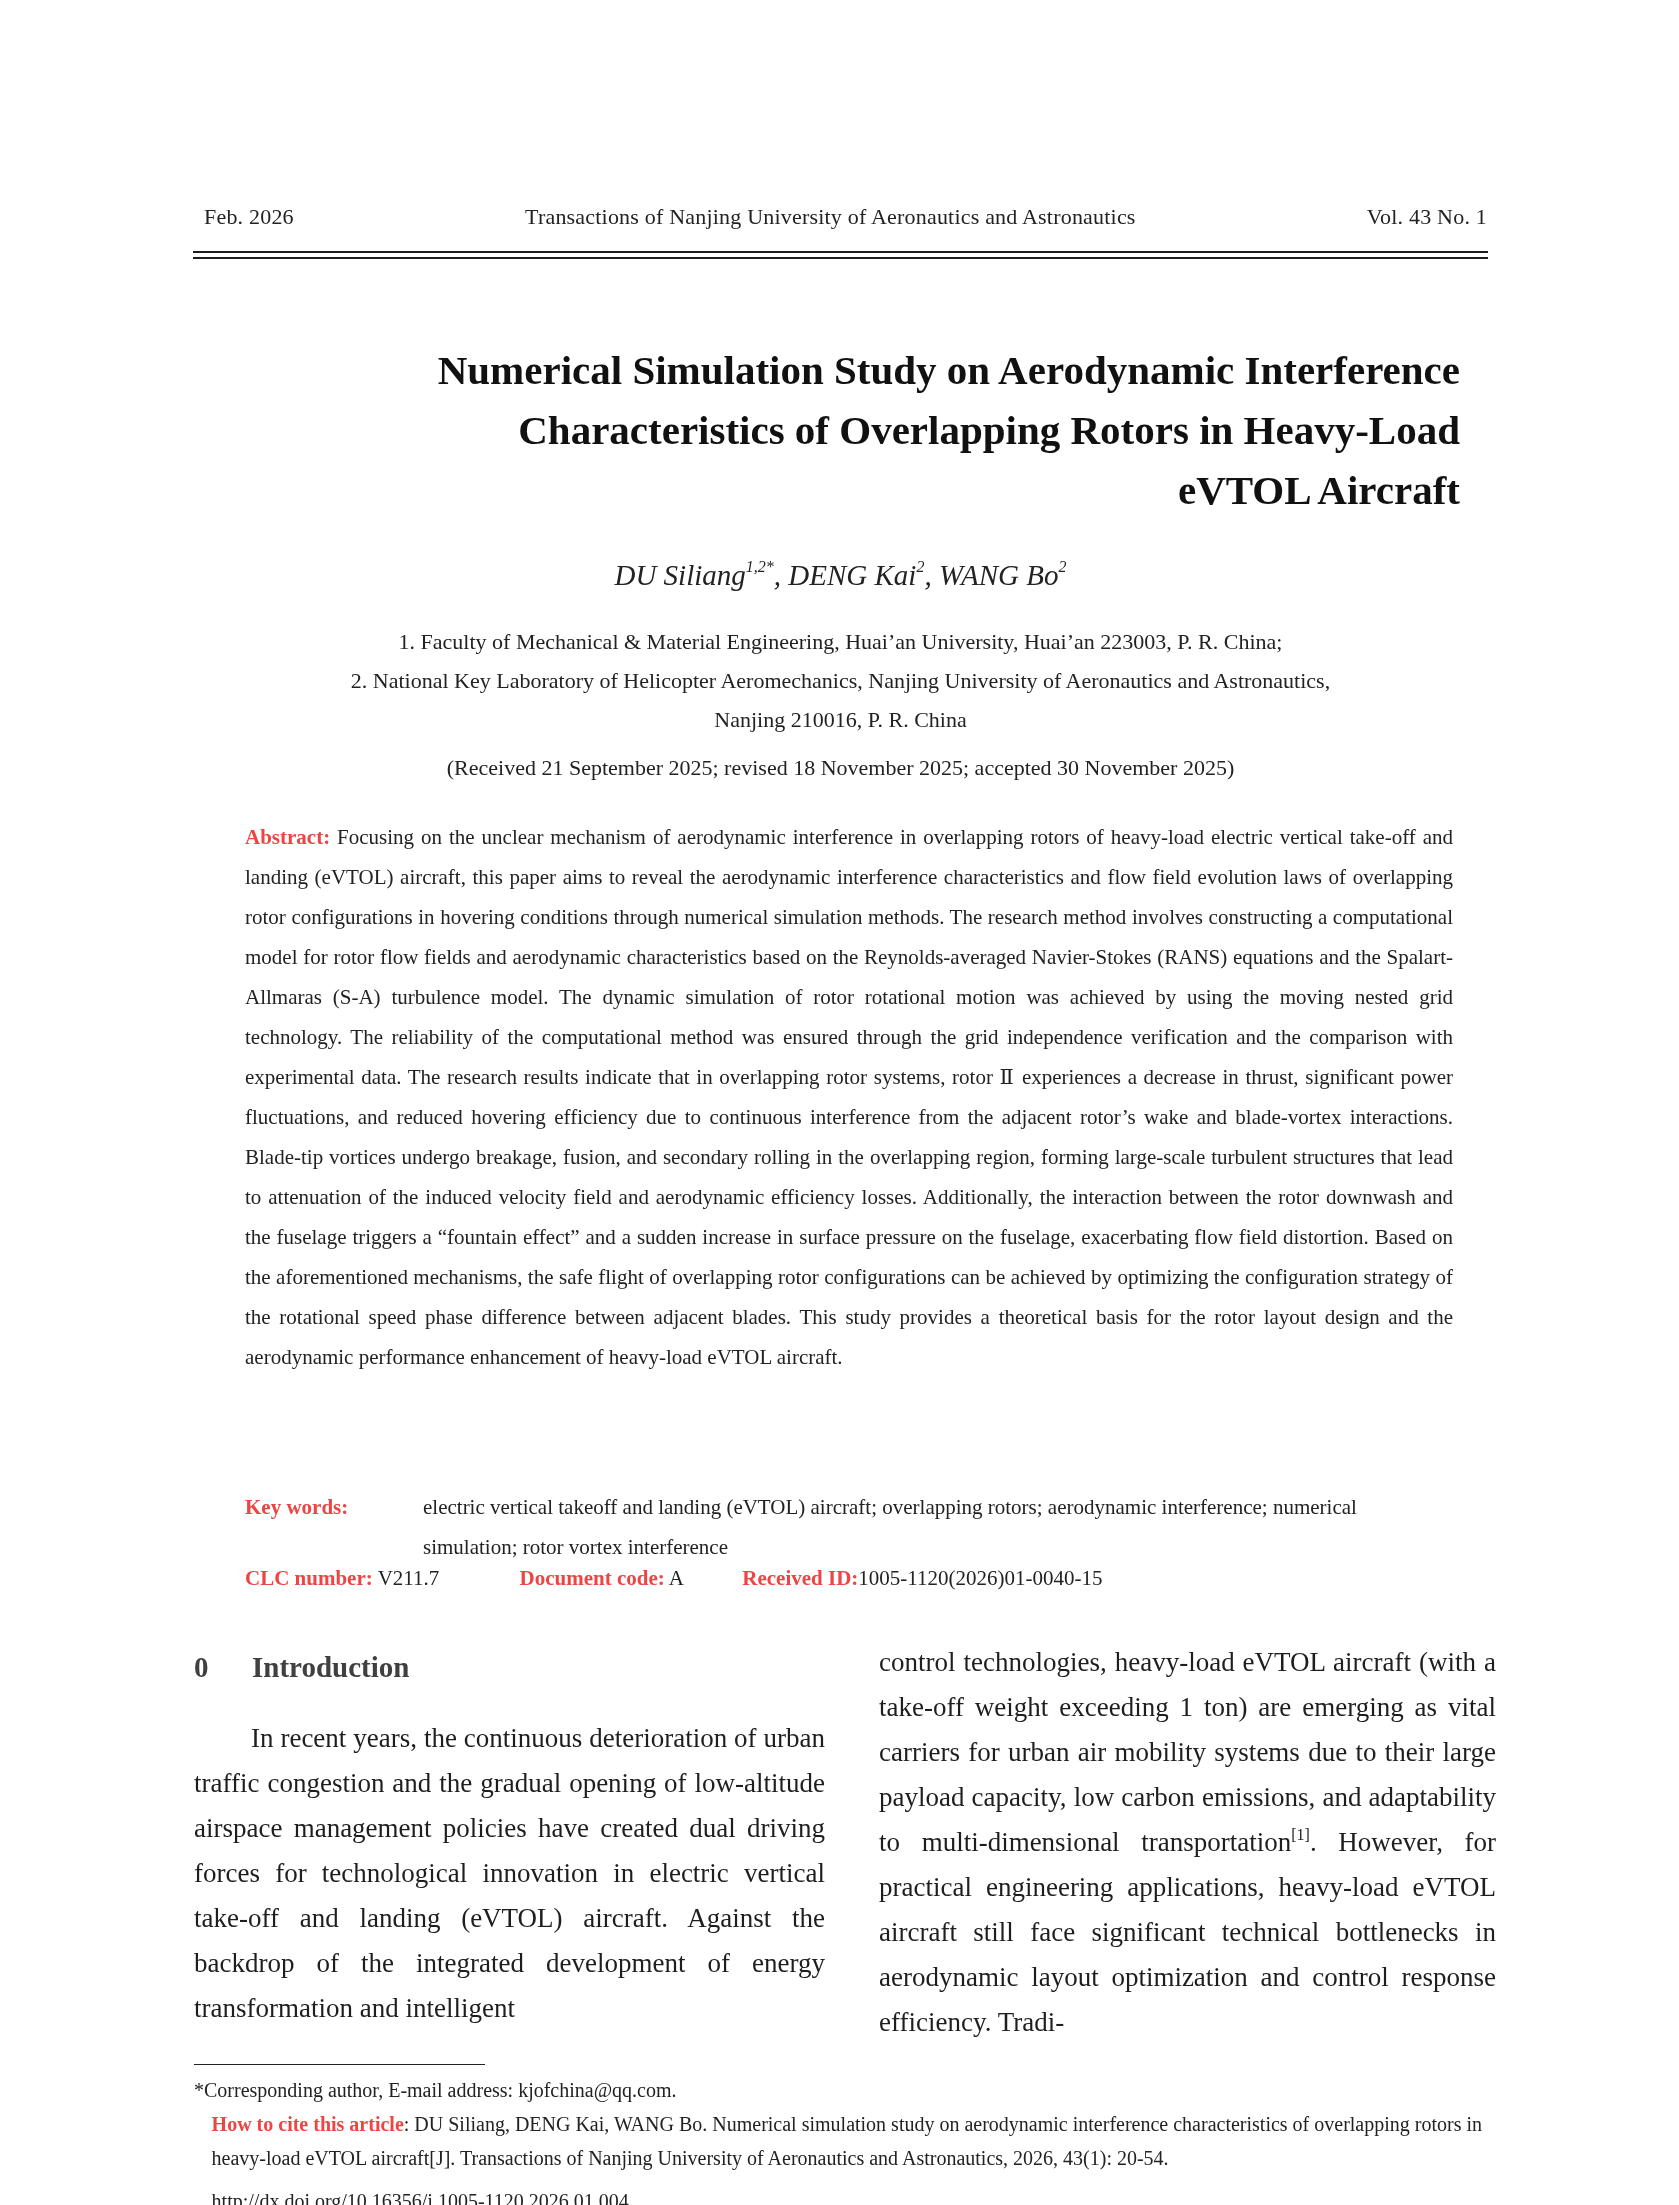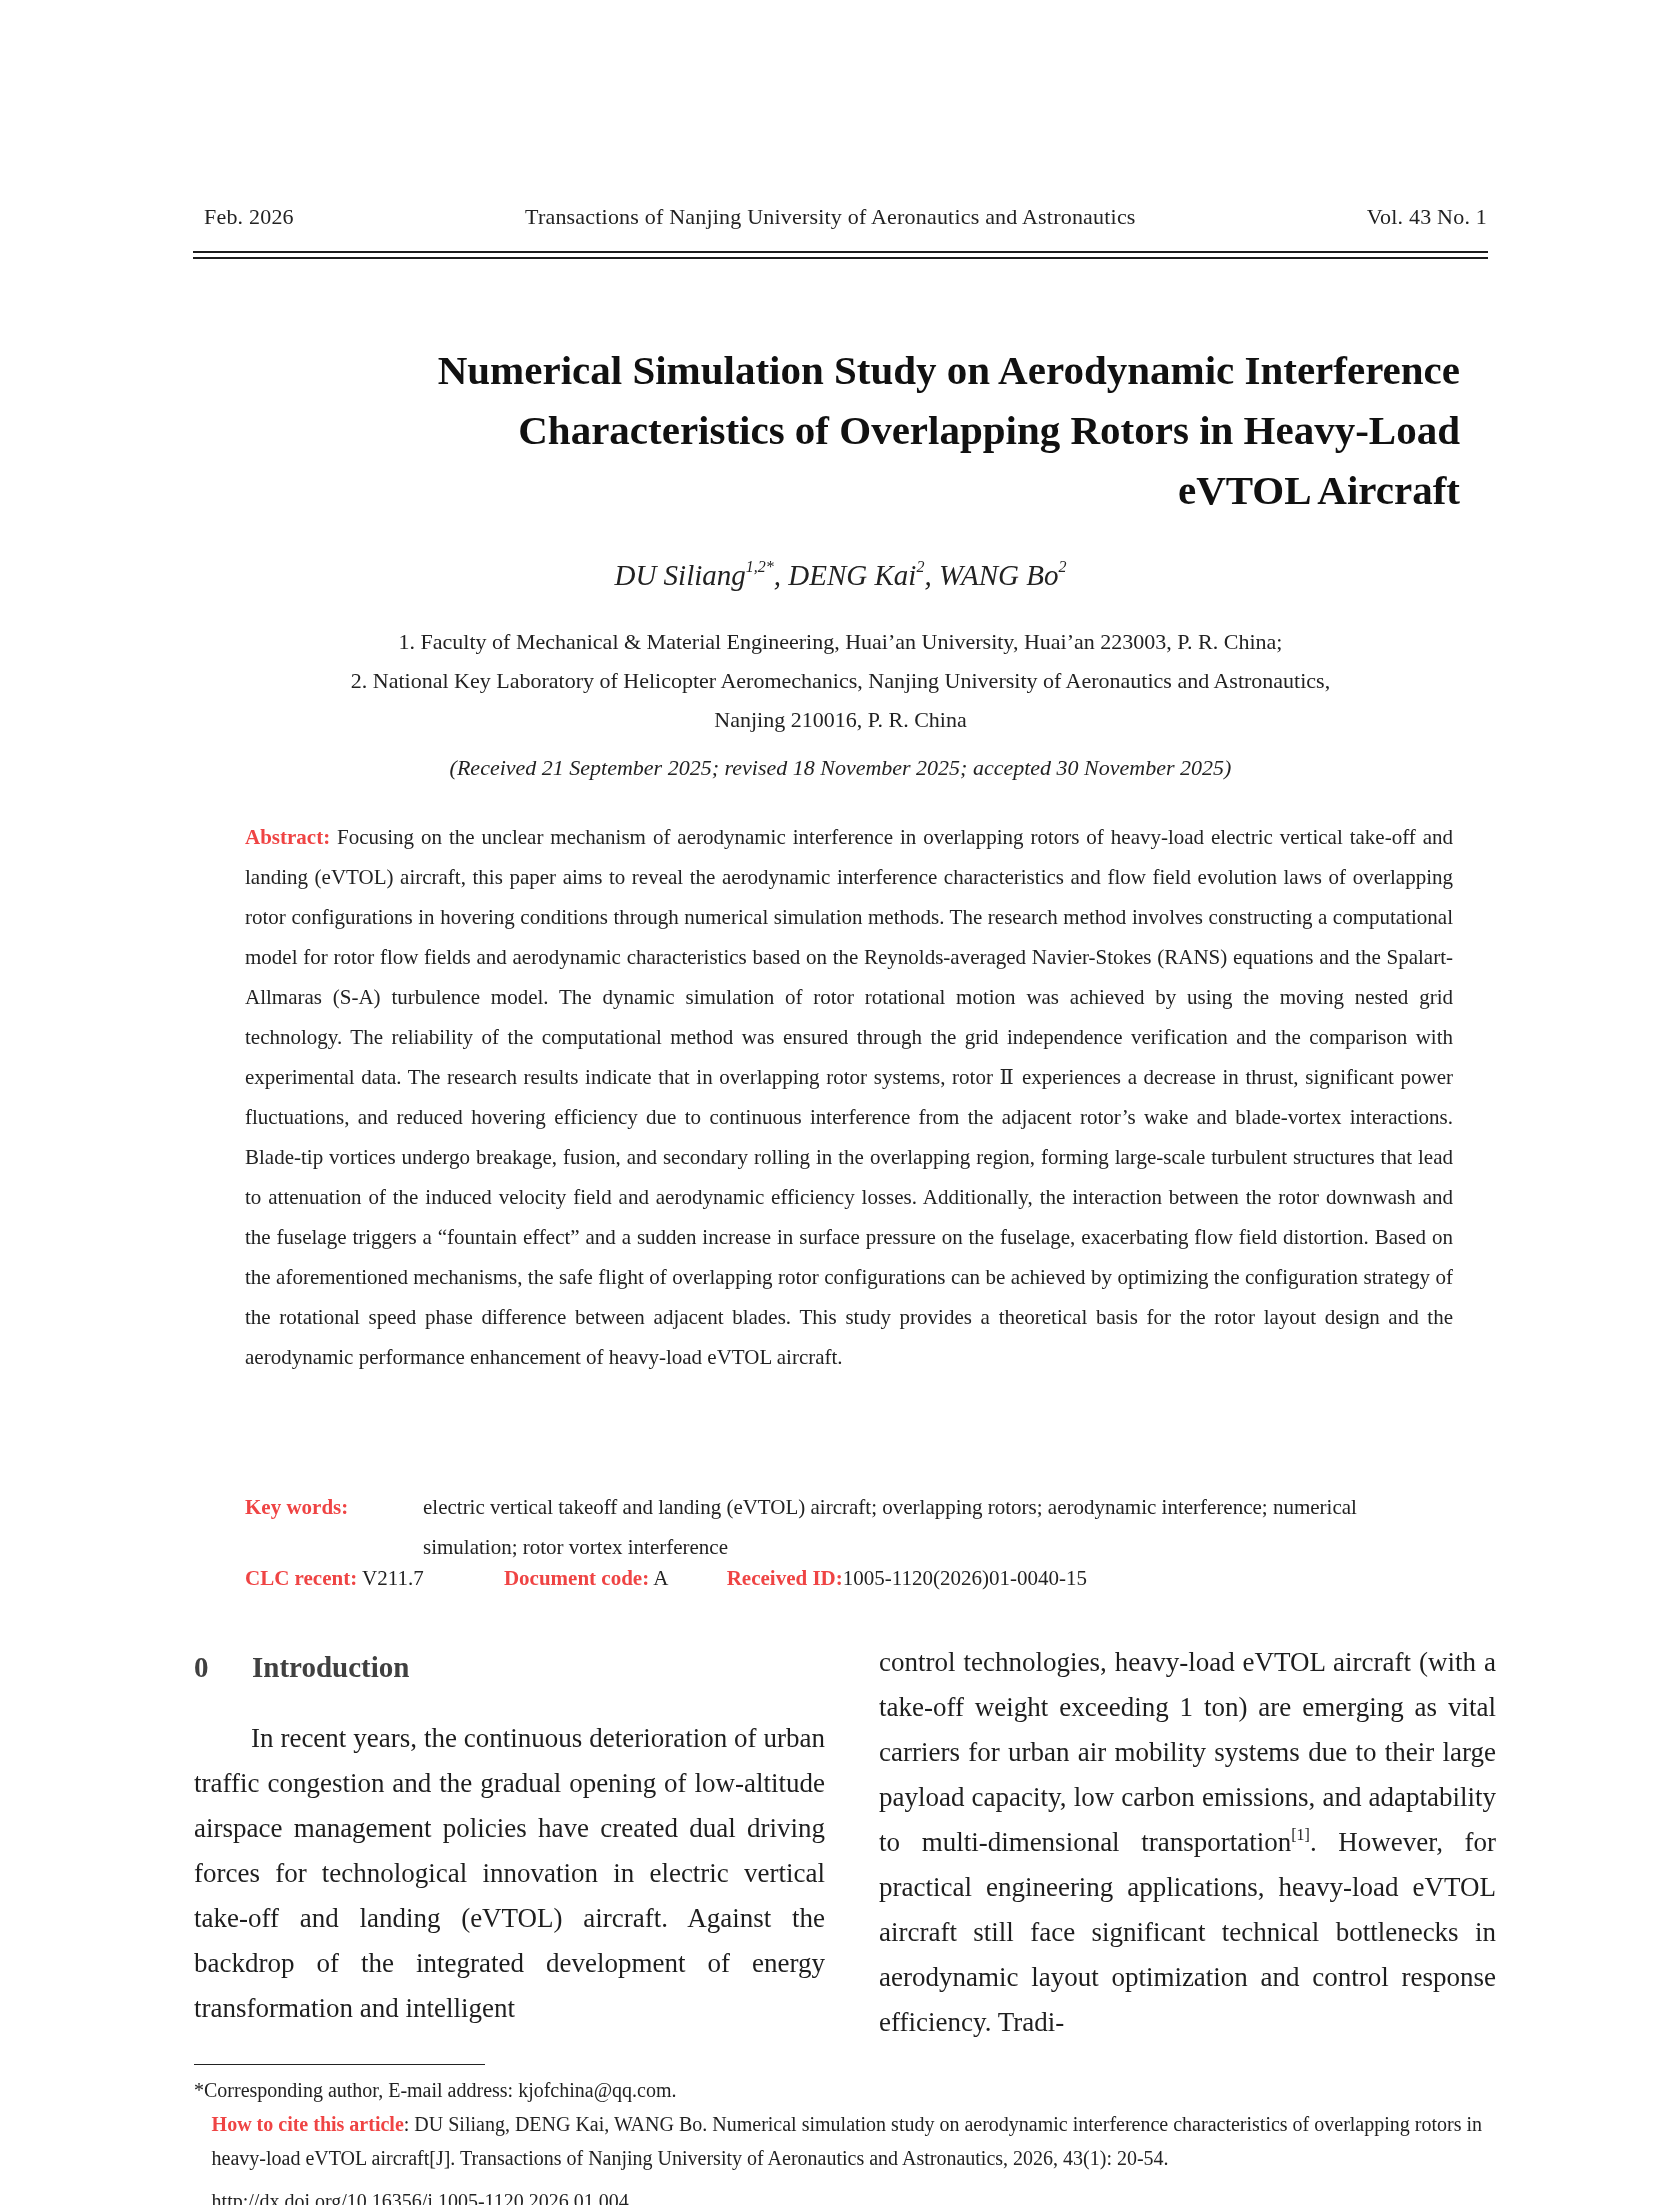--- a/index.html
+++ b/index.html
@@ -9,21 +9,21 @@
   .running-head { left: 204px; top: 204px; width: 1283px; height: 31px; font-size: 22px;
                   display: flex; justify-content: space-between; align-items: baseline; color: #222; letter-spacing: 0.2px; }
   .rule { left: 193px; width: 1295px; height: 1.8px; background: #1c1c1c; }
   .title { left: 221px; top: 340px; width: 1239px; text-align: right; font-weight: bold;
            font-size: 41px; line-height: 60px; color: #111; }
   .authors { left: 221px; top: 559px; width: 1239px; text-align: center; font-style: italic;
              font-size: 29px; color: #222; }
   .authors sup { font-size: 16px; font-style: italic; vertical-align: 13.2px; line-height: 0; }
   .affil { left: 221px; top: 622px; width: 1239px; text-align: center; font-size: 22px;
            line-height: 39px; color: #222; }
-  .dates { left: 221px; top: 755px; width: 1239px; text-align: center; font-size: 22px; color: #222; font-style: italic; }
+  .dates { left: 221px; top: 755px; width: 1239px; text-align: center; font-size: 22px; color: #222; }
   .abstract { left: 245px; top: 817px; width: 1208px; font-size: 21px; line-height: 40px;
               text-align: justify; color: #222; }
   .label-b { font-weight: bold; color: #ef4444; }
   .keywords { left: 245px; top: 1487px; width: 1208px; font-size: 21px; line-height: 40px; color: #222; display: flex; }
   .keywords .kw-label { width: 135px; flex: none; }
   .keywords .kw-text { flex: 1; }
   .meta { left: 245px; top: 1566px; font-size: 21px; color: #222; white-space: nowrap; }
   .meta span.gap { display: inline-block; width: 75px; }
   .meta span.gap2 { display: inline-block; width: 53px; }
   .col { font-size: 27px; line-height: 45px; text-align: justify; color: #1e1e1e; }
@@ -73,21 +73,21 @@
   <span class="label-b">Abstract:</span>
   <span>Focusing on the unclear mechanism of aerodynamic interference in overlapping rotors of heavy-load electric vertical take-off and landing (eVTOL) aircraft, this paper aims to reveal the aerodynamic interference characteristics and flow field evolution laws of overlapping rotor configurations in hovering conditions through numerical simulation methods. The research method involves constructing a computational model for rotor flow fields and aerodynamic characteristics based on the Reynolds-averaged Navier-Stokes (RANS) equations and the Spalart-Allmaras (S-A) turbulence model. The dynamic simulation of rotor rotational motion was achieved by using the moving nested grid technology. The reliability of the computational method was ensured through the grid independence verification and the comparison with experimental data. The research results indicate that in overlapping rotor systems, rotor Ⅱ experiences a decrease in thrust, significant power fluctuations, and reduced hovering efficiency due to continuous interference from the adjacent rotor’s wake and blade-vortex interactions. Blade-tip vortices undergo breakage, fusion, and secondary rolling in the overlapping region, forming large-scale turbulent structures that lead to attenuation of the induced velocity field and aerodynamic efficiency losses. Additionally, the interaction between the rotor downwash and the fuselage triggers a “fountain effect” and a sudden increase in surface pressure on the fuselage, exacerbating flow field distortion. Based on the aforementioned mechanisms, the safe flight of overlapping rotor configurations can be achieved by optimizing the configuration strategy of the rotational speed phase difference between adjacent blades. This study provides a theoretical basis for the rotor layout design and the aerodynamic performance enhancement of heavy-load eVTOL aircraft.</span>
 </div>
 
 <div class="abs keywords">
   <span class="label-b kw-label">Key words:</span>
   <span class="kw-text">electric vertical takeoff and landing (eVTOL) aircraft; overlapping rotors; aerodynamic interference; numerical simulation; rotor vortex interference</span>
 </div>
 
 <div class="abs meta">
-  <span class="label-b">CLC recent:</span><span> V211.7</span><span class="gap"></span>
+  <span class="label-b">CLC number:</span><span> V211.7</span><span class="gap"></span>
   <span class="label-b">Document code:</span><span> A</span><span class="gap2"></span>
   <span class="label-b">Received ID:</span><span>1005-1120(2026)01-0040-15</span>
 </div>
 
 <div class="abs col col-left">
   <div class="sec-head">
     <span class="num">0</span><span>Introduction</span>
   </div>
   <div class="indent">In recent years, the continuous deterioration of urban traffic congestion and the gradual opening of low-altitude airspace management policies have created dual driving forces for technological innovation in electric vertical take-off and landing (eVTOL) aircraft. Against the backdrop of the integrated development of energy transformation and intelligent</div>
 </div>

